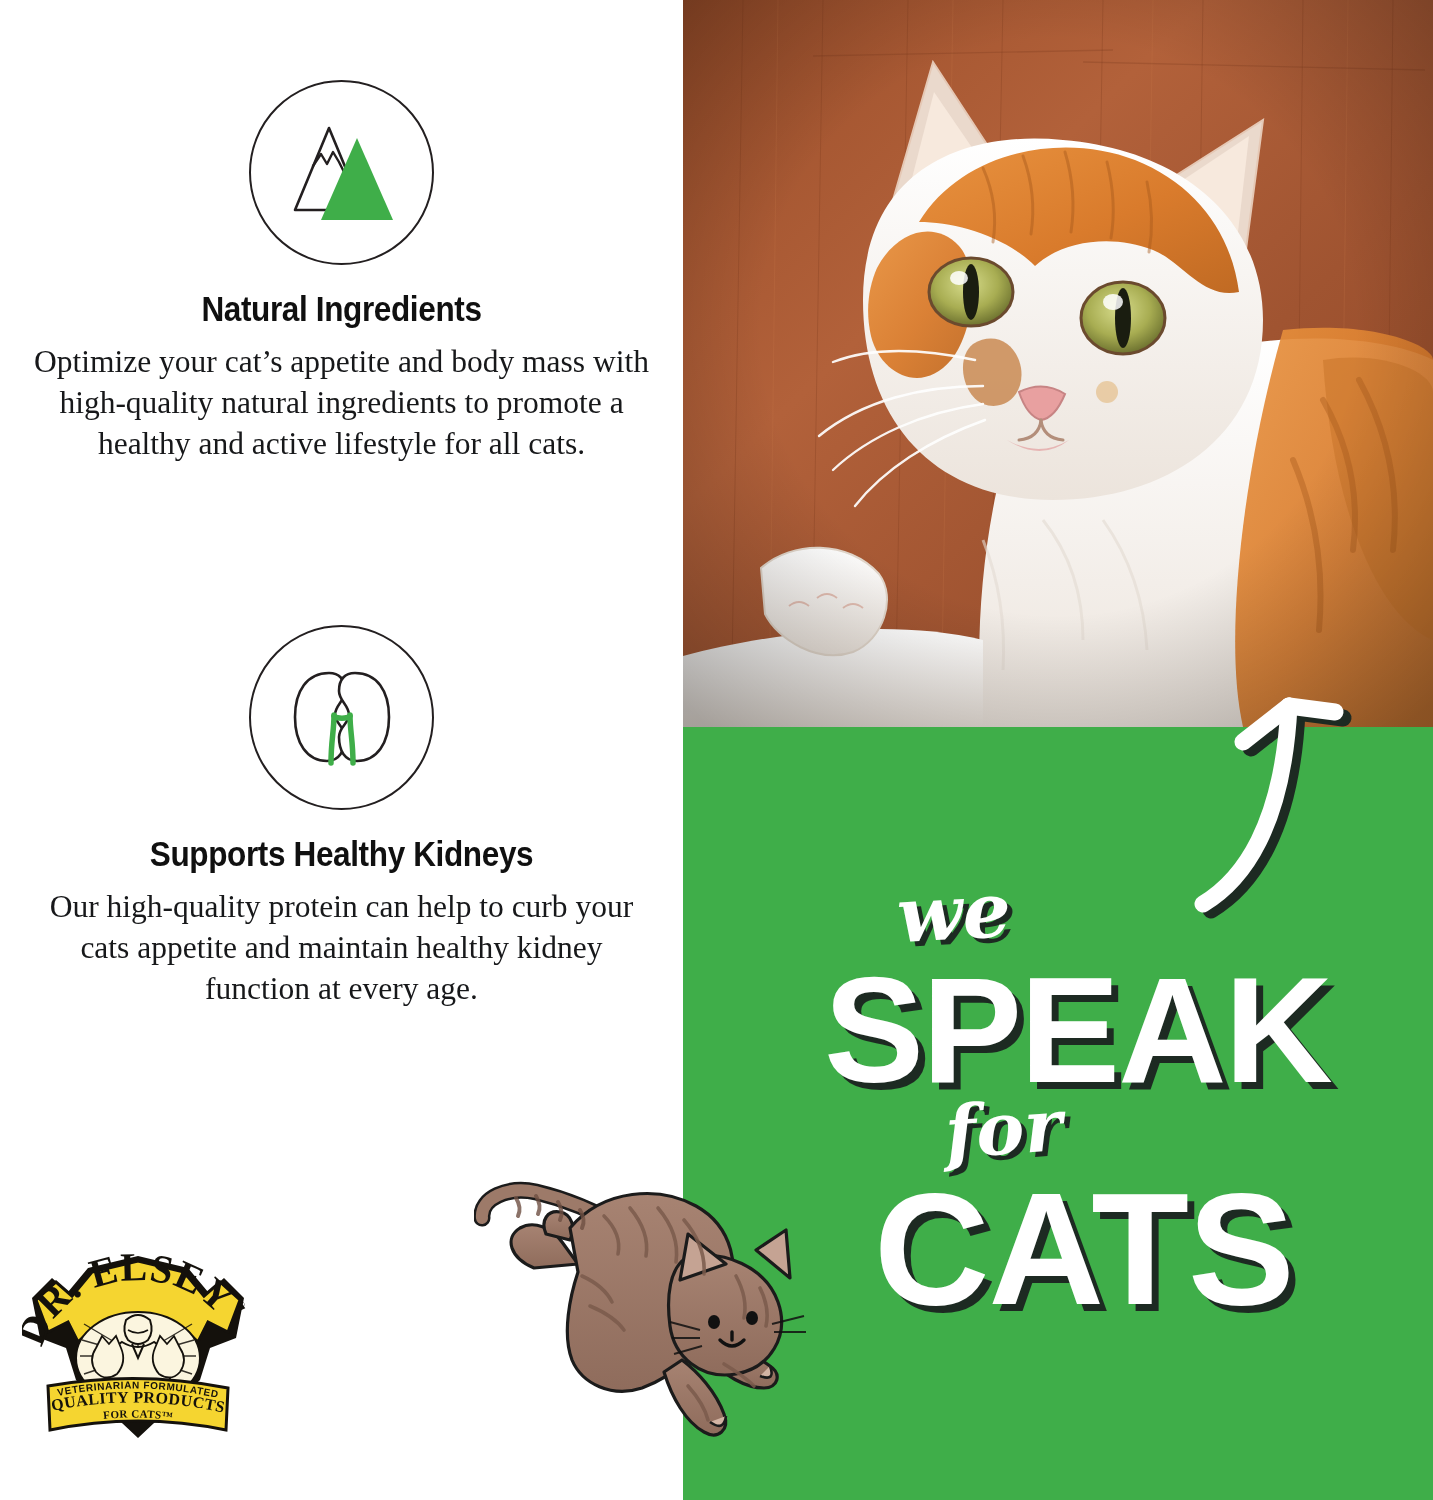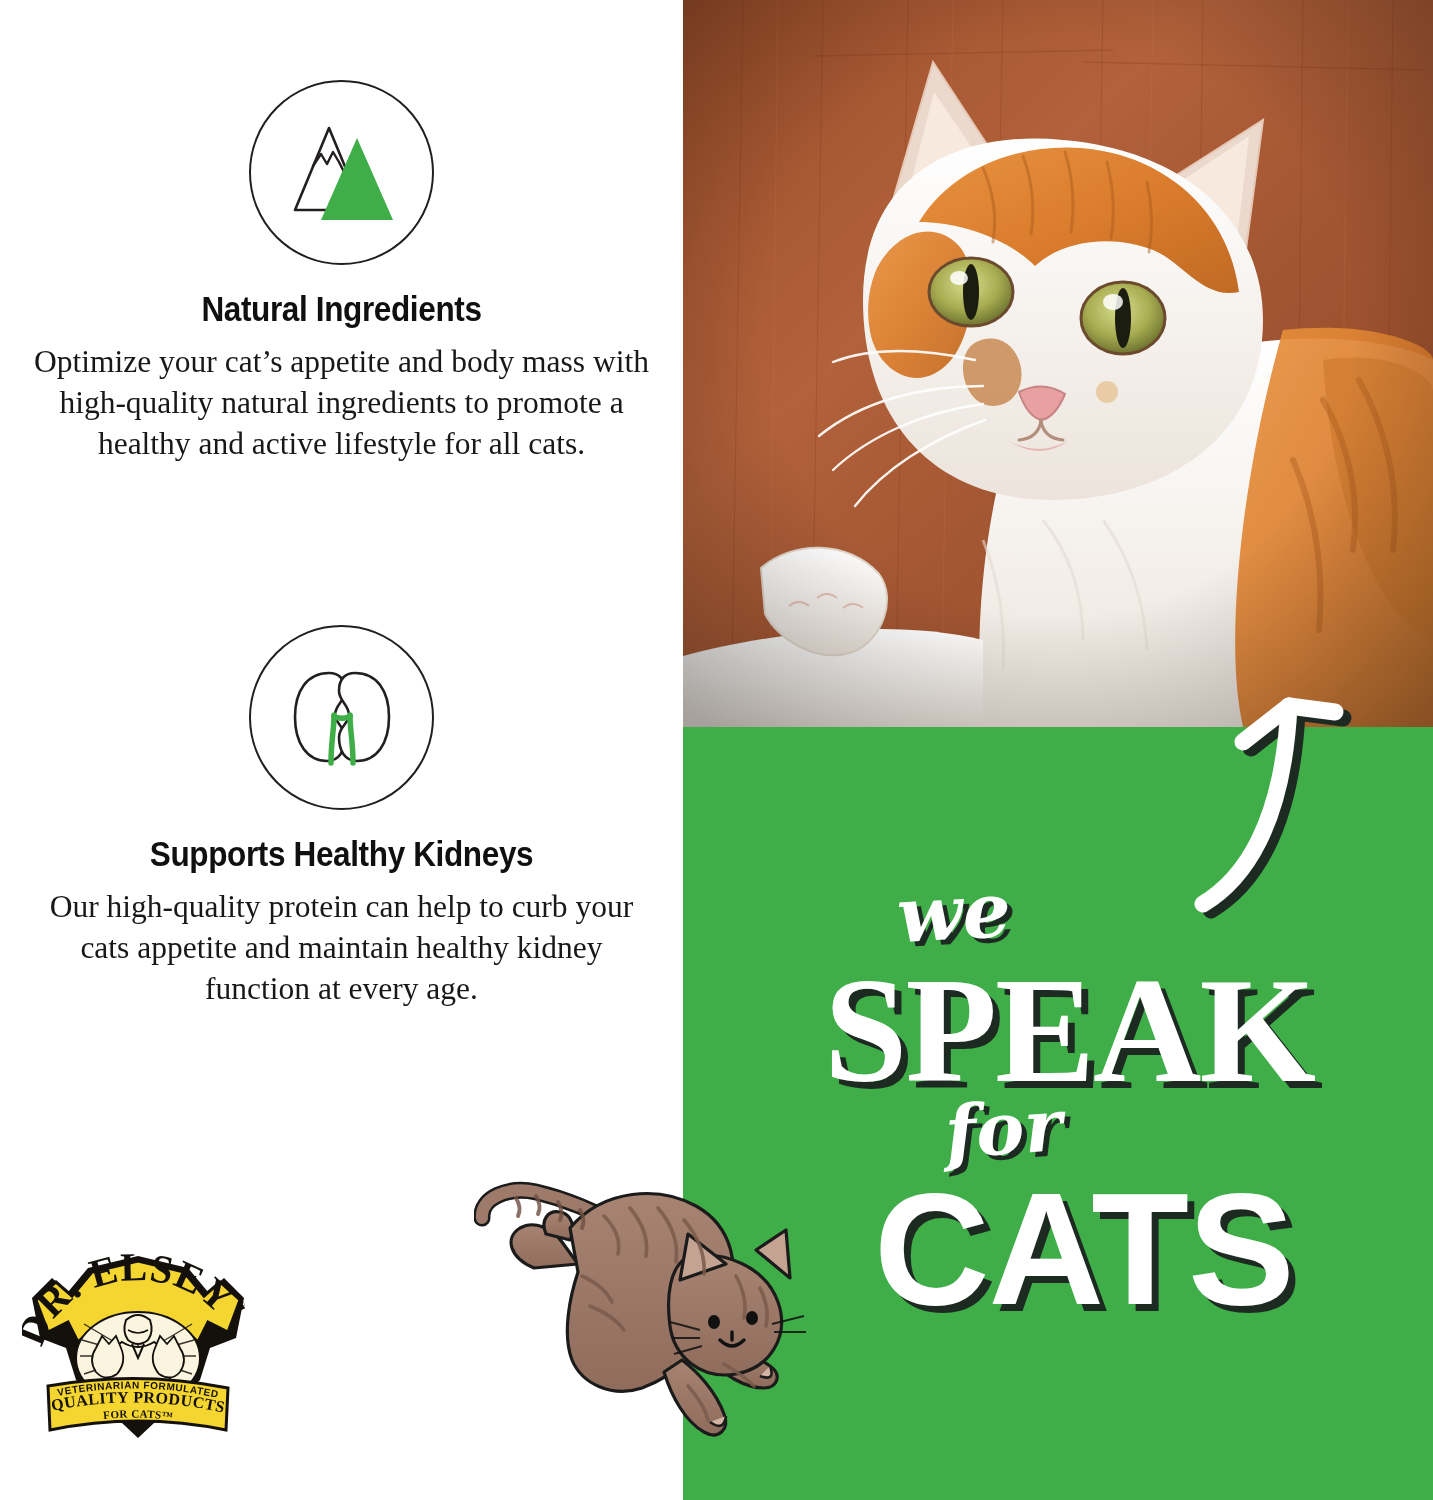--- a/index.html
+++ b/index.html
@@ -84,21 +84,21 @@
 
   .blk{
     position:absolute;
     font-family:"Liberation Sans",sans-serif;
     font-weight:bold;
     color:#ffffff;
     text-shadow:7px 7px 0 #1d2a22;
     line-height:1;
     white-space:nowrap;
   }
-  .word-speak{left:141px;top:228px;font-size:150px;letter-spacing:-2px;font-family:Liberation Serif, serif;}
+  .word-speak{left:141px;top:228px;font-size:150px;letter-spacing:-2px;}
   .word-cats{left:167px;top:442px;font-size:160px;letter-spacing:-1px;margin-left:24px;}
 
   
   .leap-cat{position:absolute;left:474px;top:1172px;width:372px;height:280px;}
   .leap-cat svg{display:block;}
 </style>
 </head>
 <body>
 
 <div class="page">

